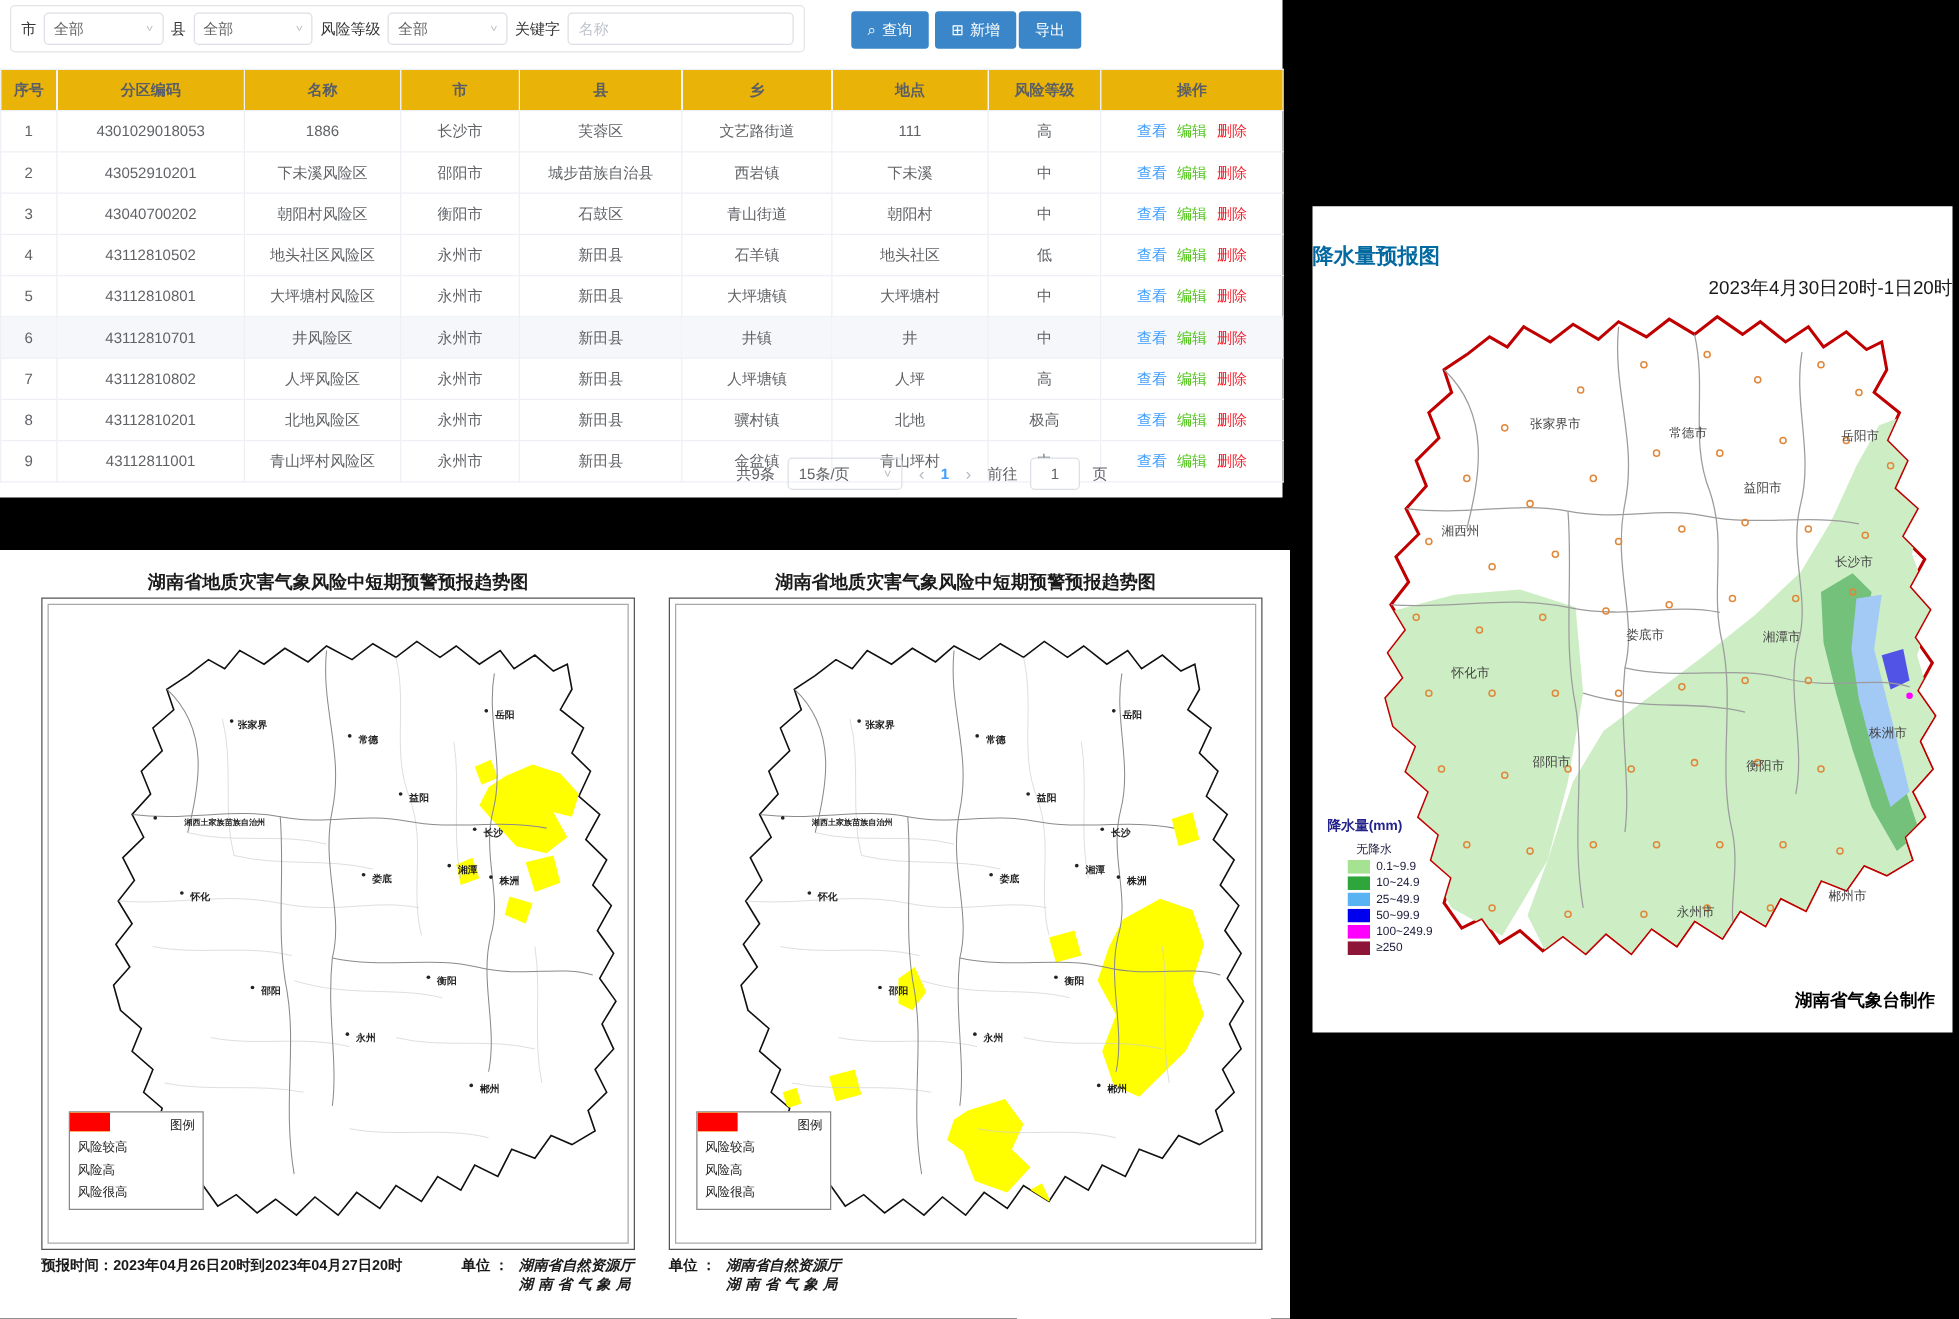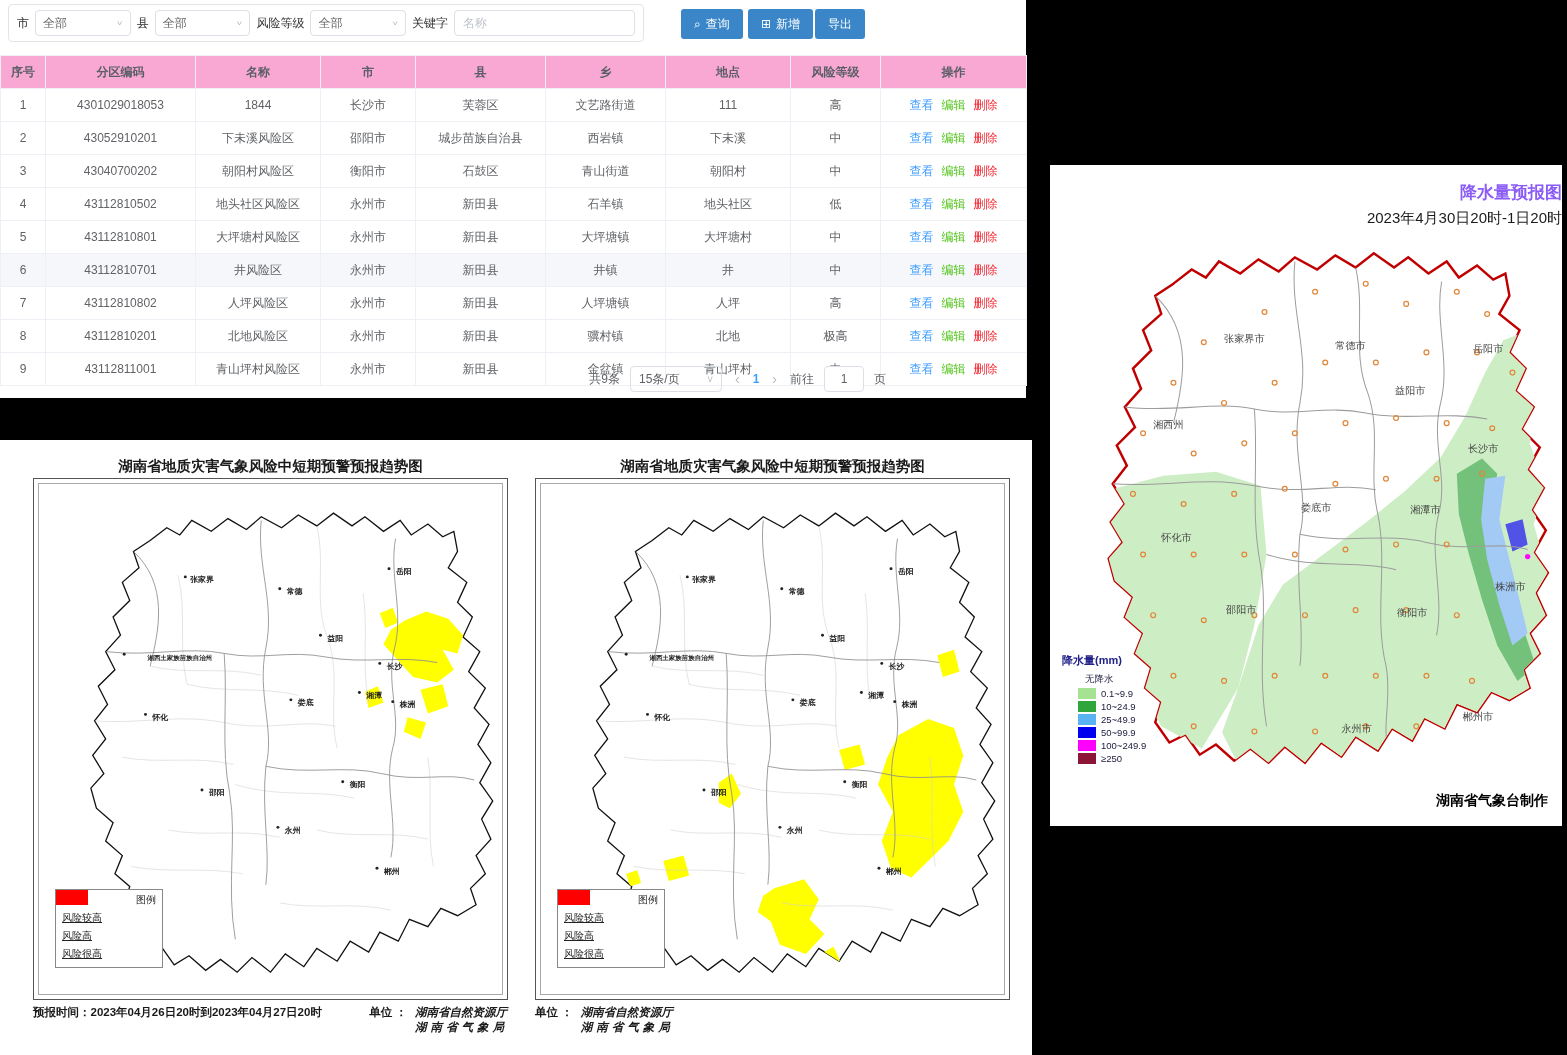--- a/index.html
+++ b/index.html
@@ -22,21 +22,21 @@
   .kw-input::placeholder{color:#bfc4cc;}
   .btn{position:absolute;top:9px;height:30px;padding:0 13px;background:#3a86c8;color:#fff;border:none;
     border-radius:3px;font-size:12px;display:inline-flex;align-items:center;gap:5px;cursor:pointer;
     font-family:inherit;}
   .btn .ic{font-size:12px;line-height:1;}
   .btn-search{left:681px}.btn-add{left:748px}.btn-export{left:815px}
 
   table.risk{position:absolute;left:0;top:55px;width:1026px;border-collapse:collapse;table-layout:fixed;}
   table.risk th,table.risk td{border:1px solid #eef0f5;height:30px;font-size:12px;text-align:center;
     overflow:hidden;white-space:nowrap;}
-  table.risk th{color:#5a5e66;font-weight:bold;background:#f9a8d4;}
+  table.risk th{color:#5a5e66;font-weight:bold;background:#eab308;}
   table.risk td{color:#606266;}
   tr.hl td{background:#f5f7fa;}
   .lnk{cursor:pointer;margin:0 4px;text-decoration:none;}
   .lnk-view{color:#3f9eff}.lnk-edit{color:#52c41a}.lnk-del{color:#f5222d}
 
   .pagination{position:absolute;top:366px;right:140px;display:flex;align-items:center;gap:10px;
     font-size:12px;color:#606266;}
   .pg-sel{width:92px;height:26px;border:1px solid #dcdfe6;border-radius:4px;display:flex;
     align-items:center;justify-content:space-between;padding:0 8px;box-sizing:border-box;color:#606266;cursor:pointer;}
   .pg-arrow{color:#b6bac3;font-size:14px;cursor:pointer;padding:0 3px;}
@@ -48,31 +48,31 @@
   .panel-trend{left:0;top:440px;width:1032px;height:615px;}
   .trend-fig{position:absolute;top:14px;width:475px;}
   .fig1{left:33px}.fig2{left:535px}
   .trend-title{text-align:center;font-weight:bold;font-size:14.5px;color:#1a1a1a;height:24px;line-height:24px;}
   .map-frame{border:1px solid #555;padding:4px;box-sizing:border-box;height:522px;background:#fff;}
   .map-inner{border:1px solid #a9a9a9;height:100%;box-sizing:border-box;position:relative;background:#fff;}
   .map-inner svg{position:absolute;inset:0;width:100%;height:100%;}
   .legend-box{position:absolute;left:16px;bottom:26px;width:94px;border:1px solid #888;background:#fff;
     padding:3px 6px 6px;font-size:10px;color:#222;}
   .legend-title{text-align:right;margin-bottom:3px;}
-  .legend-row{display:flex;align-items:center;gap:6px;margin-top:4px;text-decoration:underline;}
+  .legend-row{display:flex;align-items:center;gap:6px;margin-top:4px;}
   .legend-row svg{display:block;}
   .trend-footer{display:flex;justify-content:space-between;margin-top:5px;font-size:11.5px;
     font-weight:bold;color:#1a1a1a;}
   .unit-block{display:flex;gap:8px;}
   .unit-lines{text-align:left;font-style:italic;}
   .unit-l2{letter-spacing:4px;margin-top:12px;}
 
   
   .panel-precip{left:1050px;top:165px;width:512px;height:661px;}
-  .p-title{text-align:right;font-size:17px;font-weight:bold;color:#8b5cf6;padding-top:16px;}
+  .p-title{text-align:left;font-size:17px;font-weight:bold;color:#0369a1;padding-top:28px;}
   .p-sub{text-align:right;font-size:15px;color:#1a1a1a;margin-top:5px;}
   .precip-svg{position:absolute;left:2px;top:56px;width:506px;height:566px;}
   .p-legend{position:absolute;left:12px;top:488px;font-size:9.5px;color:#15155e;}
   .p-legend-title{font-weight:bold;font-size:11px;color:#22228a;margin-bottom:5px;}
   .p-leg-row{display:flex;align-items:center;gap:5px;margin-top:2px;color:#1a1a3c;padding-left:16px;}
   .p-credit{position:absolute;right:14px;bottom:16px;font-weight:bold;font-size:14px;color:#000;}
 </style>
 </head>
 <body>
 
@@ -132,21 +132,21 @@
         <th>乡</th>
         <th>地点</th>
         <th>风险等级</th>
         <th>操作</th>
       </tr>
     </thead>
     <tbody>
       <tr>
         <td>1</td>
           <td>4301029018053</td>
-          <td>1844</td>
+          <td>1886</td>
           <td>长沙市</td>
           <td>芙蓉区</td>
           <td>文艺路街道</td>
           <td>111</td>
           <td>高</td>
         <td><a class="lnk lnk-view">查看</a><a class="lnk lnk-edit">编辑</a><a class="lnk lnk-del">删除</a></td>
       </tr>
       <tr>
         <td>2</td>
           <td>43052910201</td>

